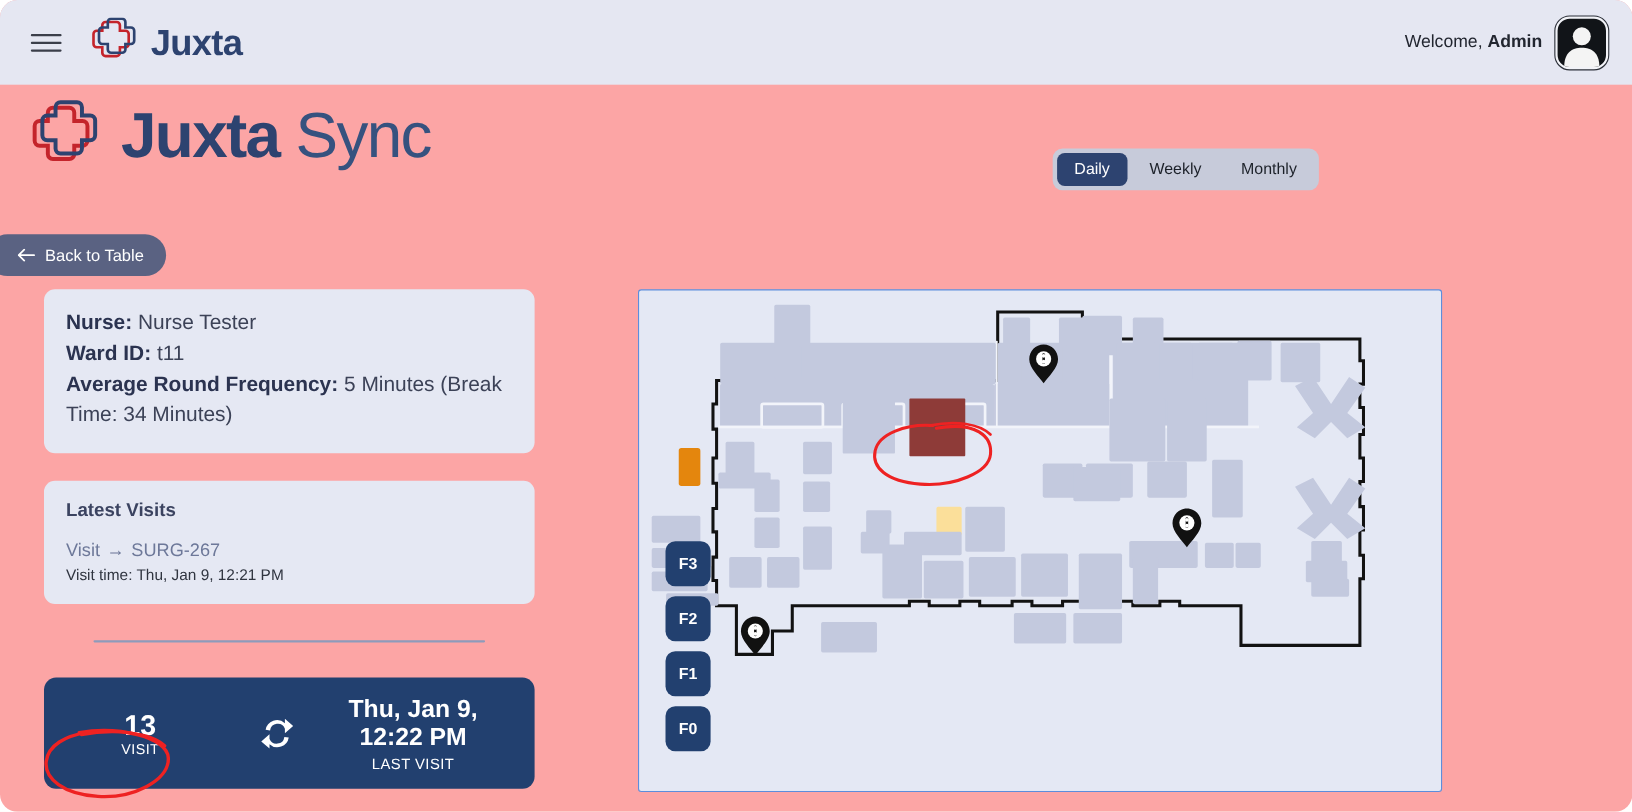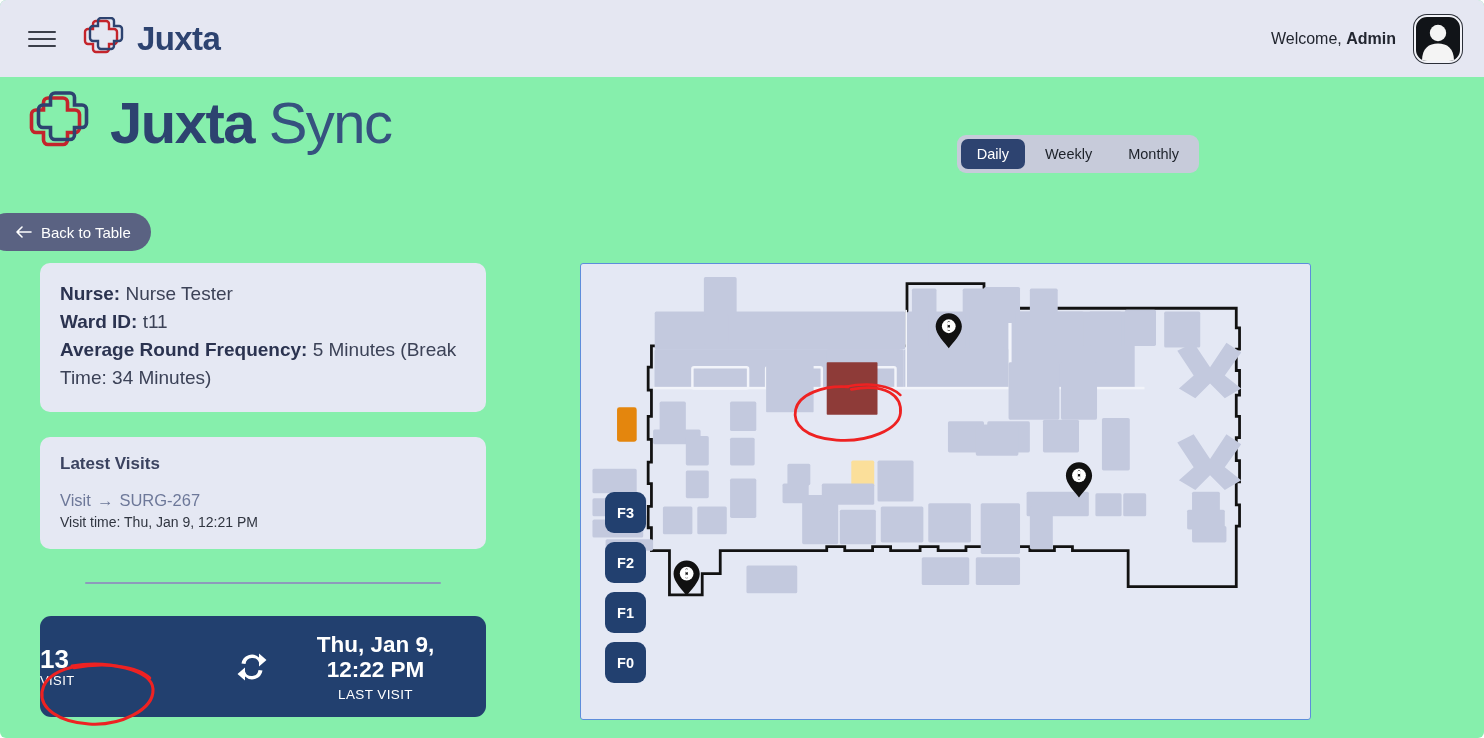--- a/index.html
+++ b/index.html
@@ -9,22 +9,22 @@
     height: 738px;
     background: #ffffff;
     font-family: "Liberation Sans", sans-serif;
     overflow: hidden;
   }
 
   .page {
     position: relative;
     width: 1484px;
     height: 738px;
-    background: #86efac;
-    border-radius: 6px;
+    background: #fca5a5;
+    border-radius: 16px;
     overflow: hidden;
   }
 
   
   .appbar {
     position: absolute;
     top: 0; left: 0;
     width: 1484px;
     height: 77px;
     background: #e5e7f2;
@@ -48,21 +48,21 @@
     font-weight: bold;
     color: #2d4370;
     letter-spacing: -0.6px;
   }
 
   .appbar-spacer { flex: 1; }
 
   .welcome {
     font-size: 16px;
     color: #222630;
-    margin-right: 18px;
+    margin-right: 12px;
     white-space: nowrap;
   }
   .welcome b { font-weight: bold; }
 
   .avatar {
     width: 48px; height: 48px;
     border-radius: 13px;
     background: #111418;
     border: 2px solid #f2f3f8;
     box-shadow: 0 0 0 1px #2b2f38;
@@ -188,21 +188,21 @@
     margin-top: 32px;
     background: #22406f;
     border-radius: 11px;
     height: 101px;
     display: flex;
     align-items: center;
     color: #ffffff;
   }
   .stat-left {
     width: 175px;
-    text-align: left;
+    text-align: center;
     position: relative;
   }
   .stat-left .num {
     font-size: 26px;
     font-weight: bold;
     line-height: 1.05;
   }
   .stat-left .lbl {
     font-size: 13px;
     letter-spacing: 0.4px;

